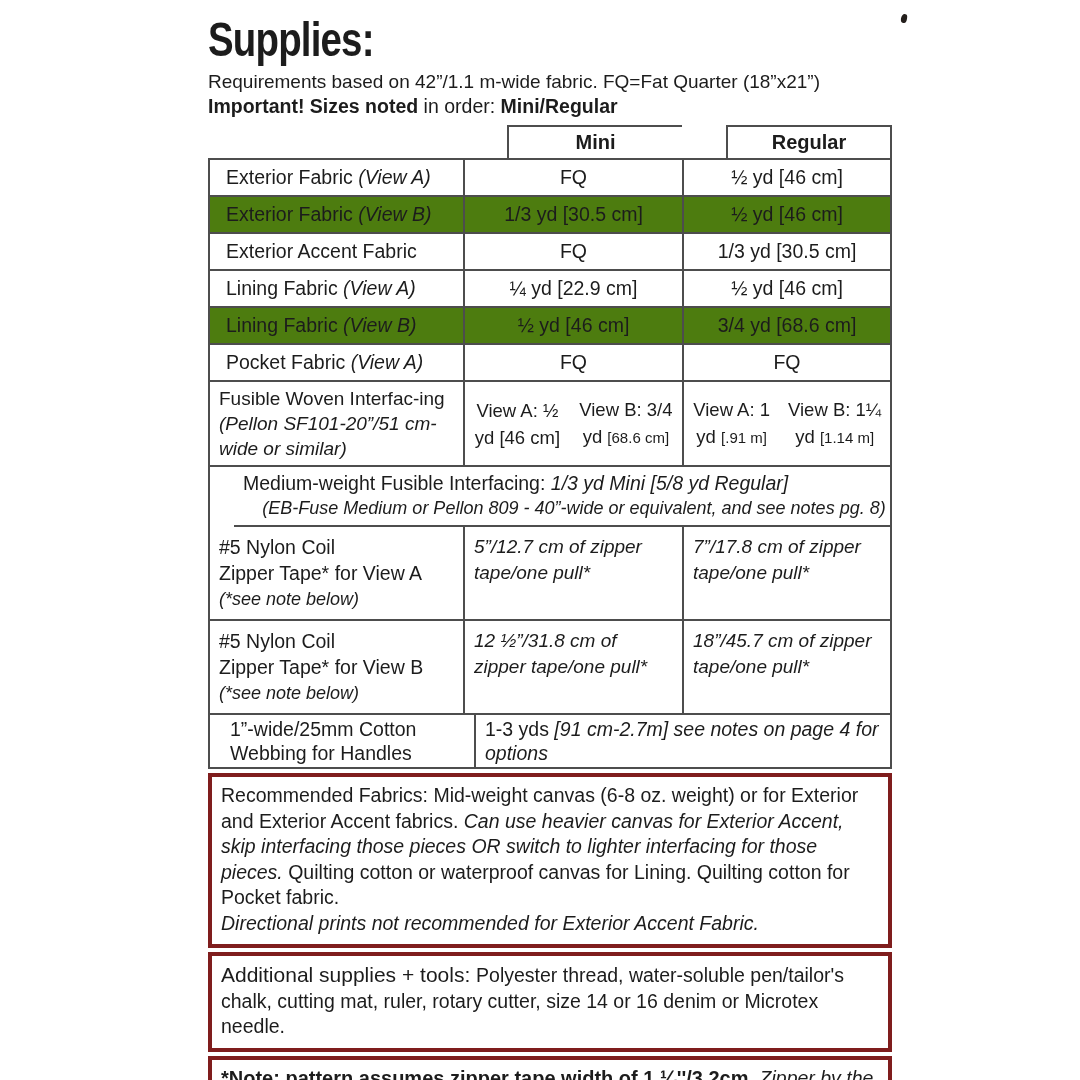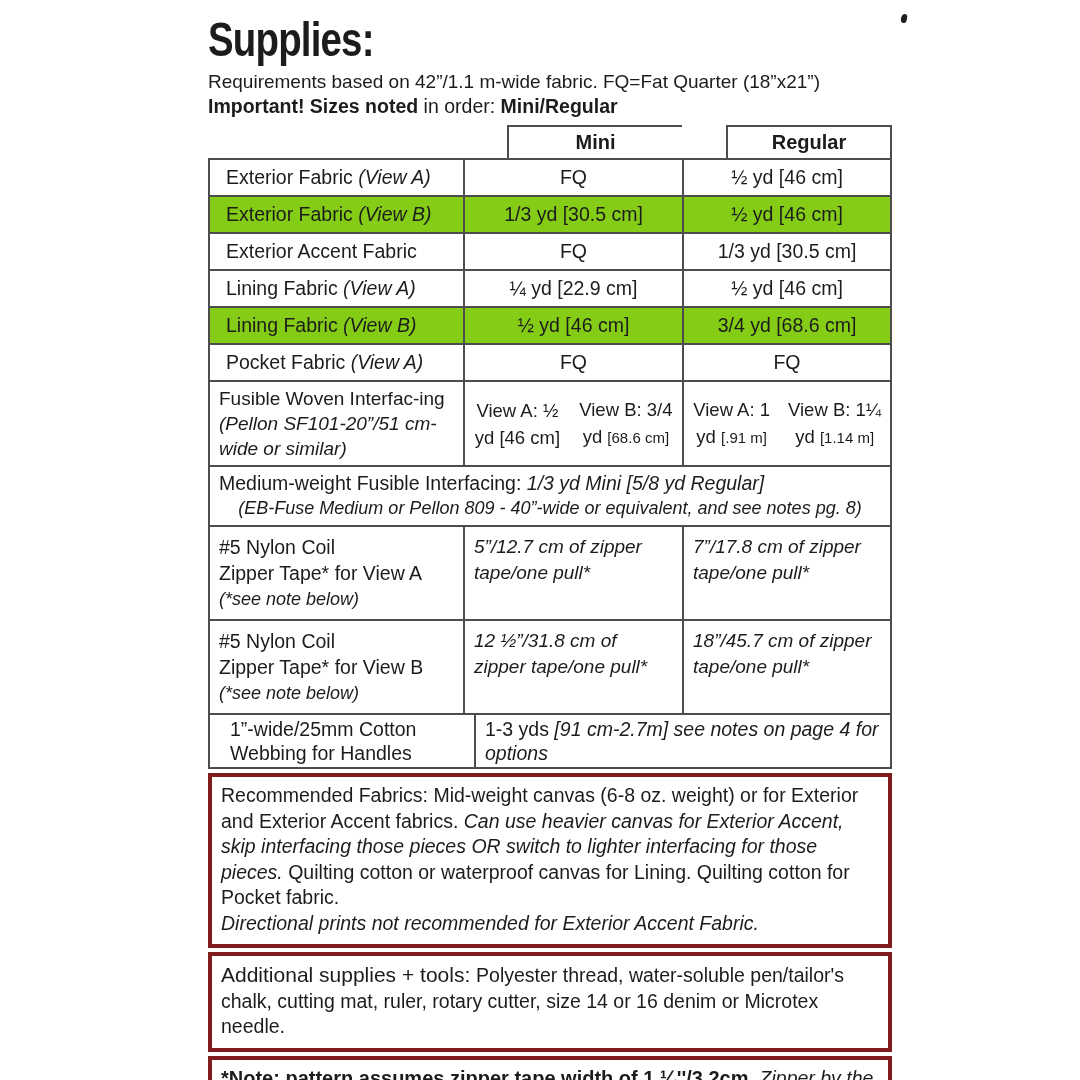--- a/index.html
+++ b/index.html
@@ -34,38 +34,38 @@
     height:33px; display:flex; align-items:center; justify-content:center;
     font-weight:bold; font-size:20px; box-sizing:border-box;margin-left:44px;
   }
   .th.last { border-right:2px solid #4d4d4d; }
 
   .tbody { border:2px solid #4d4d4d; width:684px; box-sizing:border-box; }
   .trow { display:grid; grid-template-columns:253px 219px 208px; border-bottom:2px solid #4d4d4d; }
   .trow.merged2 { grid-template-columns:253px 427px;margin-left:11px; }
   .trow.full { grid-template-columns:680px; }
   .trow.last { border-bottom:none; }
-  .trow.shaded { background:#84cc16; }
+  .trow.shaded { background:#4d7c0f; }
 
   .td { box-sizing:border-box; }
   .td.c2, .td.c3 { border-left:2px solid #4d4d4d; }
 
   .simple { height:35px; }
   .simple .td { display:flex; align-items:center; }
   .lbl { padding-left:16px; font-size:19.5px; }
   .val { justify-content:center; text-align:center; font-size:19.5px; }
 
   .interf { min-height:78px; }
   .interf .td.c1 { padding:4px 8px 4px 9px; font-size:19px; line-height:25px; }
   .interf .td.c2, .interf .td.c3 {
     display:flex; flex-direction:row; justify-content:center; align-items:center;
     text-align:center; font-size:18.5px; line-height:27px;
   }
 
-  .medium { min-height:54px; }
+  .medium { min-height:54px;margin-left:24px; }
   .medium .td { padding:4px 9px; font-size:19.5px; line-height:25px; }
   .medium .ln2 { font-size:18px;text-align:center; }
 
   .zip .td.c1 { padding:7px 8px 7px 9px; font-size:19.5px; line-height:26px; }
   .zip .td.c2, .zip .td.c3 { padding:7px 9px; font-style:italic; font-size:19px; line-height:26px; }
   .zip-a { min-height:85px; }
   .zip-b { min-height:80px; }
   .zipnote { font-size:18px; font-style:italic; }
 
   .webbing { min-height:50px; }

